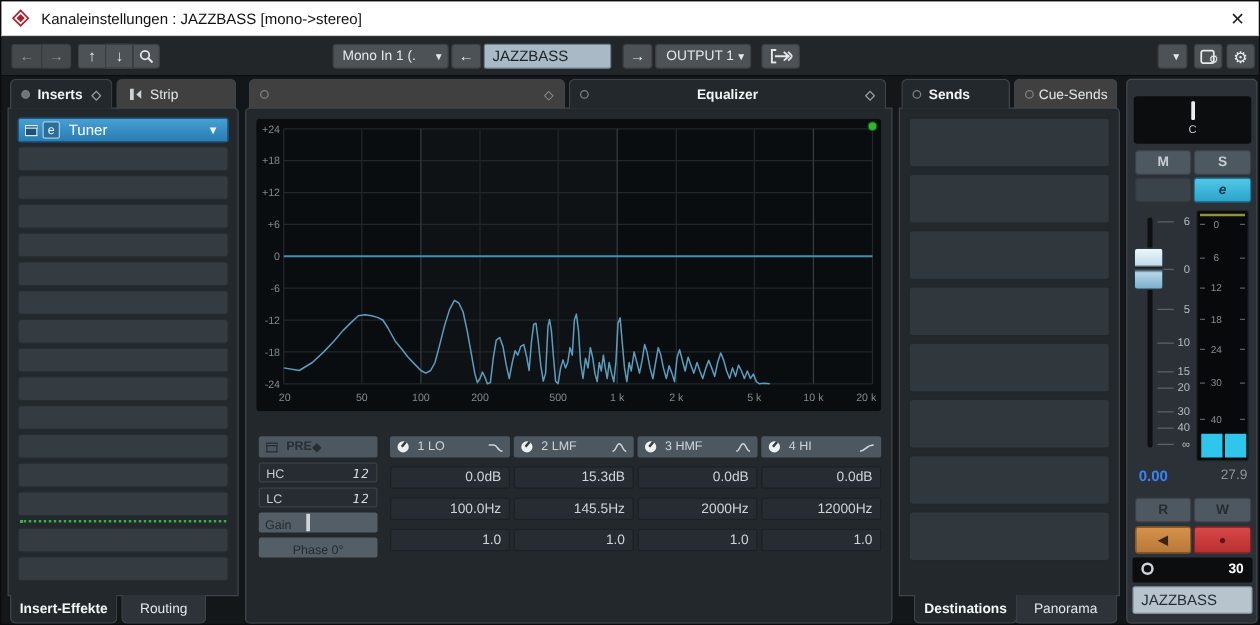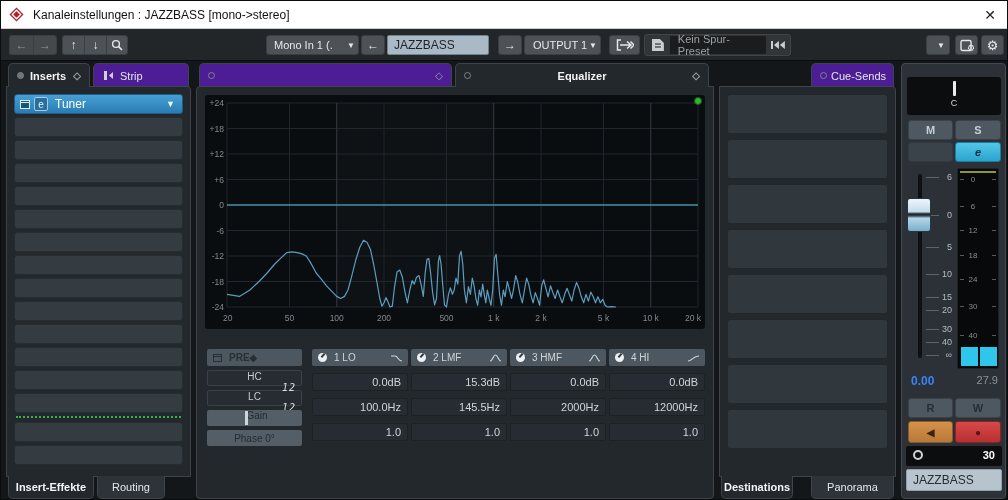--- a/index.html
+++ b/index.html
@@ -22,21 +22,21 @@
   .tgroup .tbtn:last-child { border-radius:0 3px 3px 0; border-right:1px solid #3b3f42; }
   .namefield { position:absolute; top:6px; height:20px; background:#a9bac6; border:1px solid #6f8290; border-radius:2px; color:#1c2226; font-size:12px; display:flex; align-items:center; padding-left:6px; }
   .presetwrap { position:absolute; top:5px; height:22px; background:#313538; border:1px solid #404447; border-radius:3px; display:flex; align-items:center; }
   .presetfield { height:18px; background:#1a1c1e; color:#9ba1a5; font-size:11px; display:flex; align-items:center; padding:0 8px; }
   .caret { font-size:8px; margin-left:6px; }
 
   
   .panel-body { position:absolute; background:#23282c; border:1px solid #3e444a; border-radius:0 4px 4px 4px; }
   .tab { position:absolute; top:0; height:24px; border:1px solid #3e444a; border-bottom:none; border-radius:5px 5px 0 0; display:flex; align-items:center; font-size:11px; color:#e3e7e9; }
   .tab.active { background:#23282c; font-weight:bold; color:#f2f4f5; z-index:3; }
-  .tab.inactive { background:#4c1d95; }
+  .tab.inactive { background:#404040; }
   .tab .led { width:7px; height:7px; border-radius:50%; border:1px solid #7b8287; margin:0 6px 0 8px; }
   .tab .led.filled { background:#6d7478; }
   .tab .diamond { margin-left:auto; margin-right:8px; color:#9aa1a6; font-size:10px; }
   .btab { position:absolute; bottom:0; height:23px; border:1px solid #3e444a; border-top:none; border-radius:0 0 5px 5px; display:flex; align-items:center; justify-content:center; font-size:11px; color:#e3e7e9; }
   .btab.active { background:#23282c; font-weight:bold; color:#f4f6f7; z-index:3; }
   .btab.inactive { background:#2d3338; }
 
   
   .slot { height:20px; margin:0 0 3px 0; background:#343b41; border:1px solid #272c30; border-radius:3px; }
   .slot.tuner { background:linear-gradient(#46a0d4,#2a7cb2); border:1px solid #1d5d8a; display:flex; align-items:center; color:#fff; }
@@ -47,21 +47,21 @@
   .tuner-caret { margin-left:auto; margin-right:7px; font-size:9px; color:#eaf3f8; }
 
   
   .eq-graph { position:absolute; left:8px; top:8px; }
   .bands { position:absolute; left:10px; top:262px; }
   .bandcol { position:absolute; top:0; width:95px; }
   .bandhead { height:17px; background:#4d5760; border-radius:2px; display:flex; align-items:center; font-size:10px; color:#ced5d9; }
   .knob { width:9px; height:9px; border-radius:50%; background:#eef1f3; margin:0 7px 0 6px; position:relative; }
   .knob::after { content:""; position:absolute; left:4px; top:0px; width:2px; height:5px; background:#30383e; transform:rotate(40deg); }
   .bfield { height:18px; margin-top:7px; background:#262c31; border:1px solid #1c2125; border-radius:2px; color:#ced5d9; font-size:11px; display:flex; align-items:center; justify-content:flex-end; padding-right:6px; }
-  .prerow { height:16px; margin-top:4px; border-radius:2px; font-size:10px; display:flex; align-items:center;flex-direction:column; }
+  .prerow { height:16px; margin-top:4px; border-radius:2px; font-size:10px; display:flex; align-items:flex-end; }
   .prerow.dark { background:#262c31; border:1px solid #3a4147; color:#c6cdd1; padding:0 5px; }
   .prerow.grey { background:#545e67; color:#242b30; }
   .slope { margin-left:auto; font-family:"DejaVu Sans Mono",monospace; font-style:italic; font-size:10px; letter-spacing:1px; color:#d6dce0; }
   .curve-ic { margin-left:auto; margin-right:5px; }
 
   
   .send-slot { height:40px; margin-bottom:5px; background:#30373d; border:1px solid #22272b; border-radius:3px; }
 
   
   .fader-panel { position:absolute; left:900px; top:62px; width:105px; height:436px; background:#2b3136; border:1px solid #43494e; border-radius:4px; }
@@ -130,33 +130,20 @@
     <div class="namefield" style="left:386px;width:102px">JAZZBASS</div>
     <div class="tbtn" style="left:497px;width:24px">→</div>
     <div class="tbtn" style="left:523px;width:77px;justify-content:flex-start;padding-left:8px">
       <span style="font-size:11px">OUTPUT 1</span>
       <span class="caret" style="margin-left:auto;margin-right:3px">▼</span>
     </div>
     <div class="tbtn" style="left:608px;width:31px">
       <svg width="18" height="12" viewBox="0 0 18 12">
           <path d="M5,1 H1.5 V11 H5" fill="none" stroke="#e6e8ea" stroke-width="1.5"></path>
           <path d="M4,6 H14 M11,2.5 L15,6 L11,9.5 M14.5,2.5 L18,6 L14.5,9.5" fill="none" stroke="#e6e8ea" stroke-width="1.5"></path>
-        </svg>
-    </div>
-    <div class="presetwrap" style="left:643px;width:147px">
-      <svg width="16" height="14" viewBox="0 0 16 14" style="margin:0 4px 0 5px">
-          <path d="M2,1 h8 l4,4 v8 h-12 z" fill="#caced1"></path>
-          <line x1="5" y1="6" x2="11" y2="6" stroke="#313538" stroke-width="1.2"></line>
-          <line x1="5" y1="9" x2="11" y2="9" stroke="#313538" stroke-width="1.2"></line>
-        </svg>
-      <div class="presetfield" style="width:97px">Kein Spur-Preset</div>
-      <svg width="16" height="10" viewBox="0 0 16 10" style="margin:0 4px">
-          <rect x="1" y="1" width="2" height="8" fill="#caced1"></rect>
-          <polygon points="9,1 4,5 9,9" fill="#caced1"></polygon>
-          <polygon points="15,1 10,5 15,9" fill="#caced1"></polygon>
         </svg>
     </div>
     <div class="tbtn" style="left:925px;width:24px">
         <span class="caret">▼</span>
       </div>
     <div class="tbtn" style="left:954px;width:23px">
       <svg width="14" height="13" viewBox="0 0 14 13">
           <rect x="1" y="1.5" width="10" height="10" rx="1.5" fill="none" stroke="#e6e8ea" stroke-width="1.4"></rect>
           <text x="7" y="11.5" font-size="9" fill="#e6e8ea">⚙</text>
         </svg>
@@ -336,36 +323,40 @@
             </div>
             <div class="bfield">0.0dB</div>
             <div class="bfield">12000Hz</div>
             <div class="bfield">1.0</div>
           </div>
         </div>
     </div>
   </div>
 
   <div style="position:absolute;left:718px;top:62px;width:177px;height:436px">
+    <div class="tab active" style="left:2px;width:87px">
+      <span class="led"></span>
+      <span>Sends</span>
+    </div>
     <div class="tab inactive" style="left:92px;width:83px">
       <span class="led"></span>
       <span style="margin-left:-2px">Cue-Sends</span>
     </div>
     <div class="panel-body" style="left:0;top:23px;width:177px;height:391px;border-radius:0 4px 0 0"></div>
     <div id="send-slots" style="position:absolute;left:8px;top:31px;width:161px">
         <div class="send-slot"></div>
         <div class="send-slot"></div>
         <div class="send-slot"></div>
         <div class="send-slot"></div>
         <div class="send-slot"></div>
         <div class="send-slot"></div>
         <div class="send-slot"></div>
         <div class="send-slot"></div>
       </div>
-    <div class="btab active" style="left:2px;width:72px">
+    <div class="btab active" style="left:12px;width:83px">
         <span>Destinations</span>
       </div>
     <div class="btab inactive" style="left:92px;width:83px">
         <span>Panorama</span>
       </div>
   </div>
 
   <div class="fader-panel">
     <div class="panbox">
       <div class="panline"></div>

